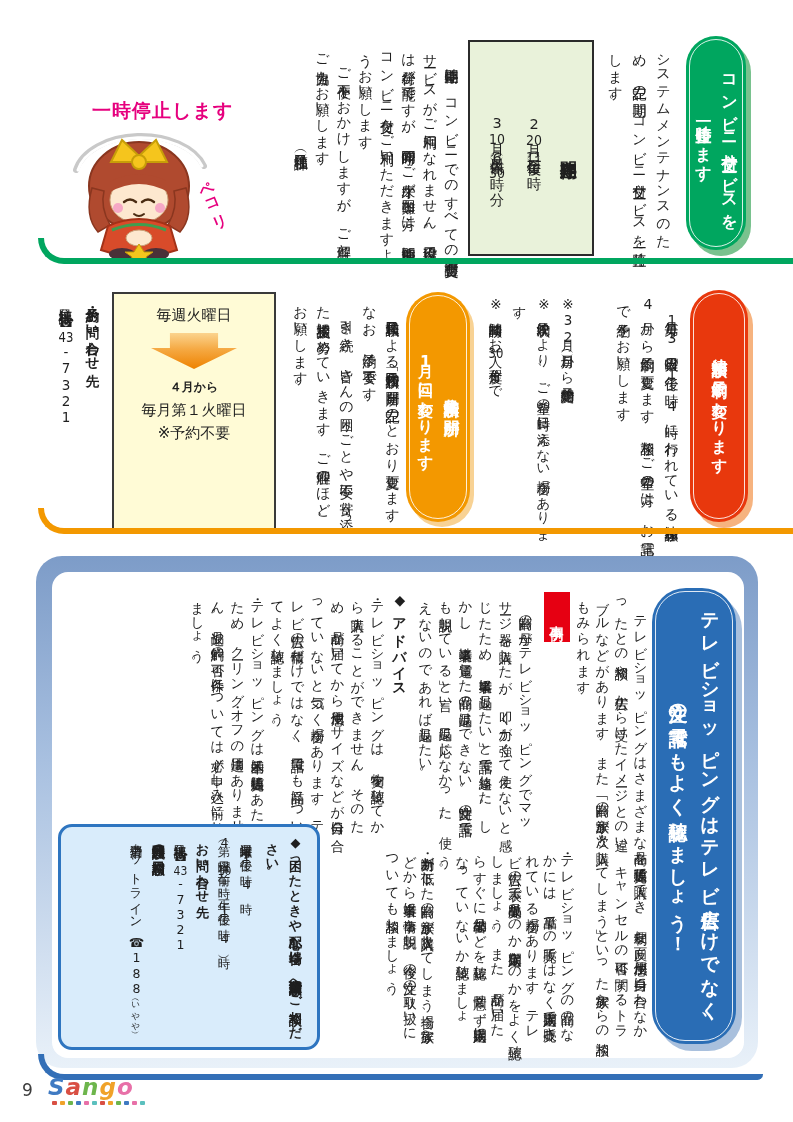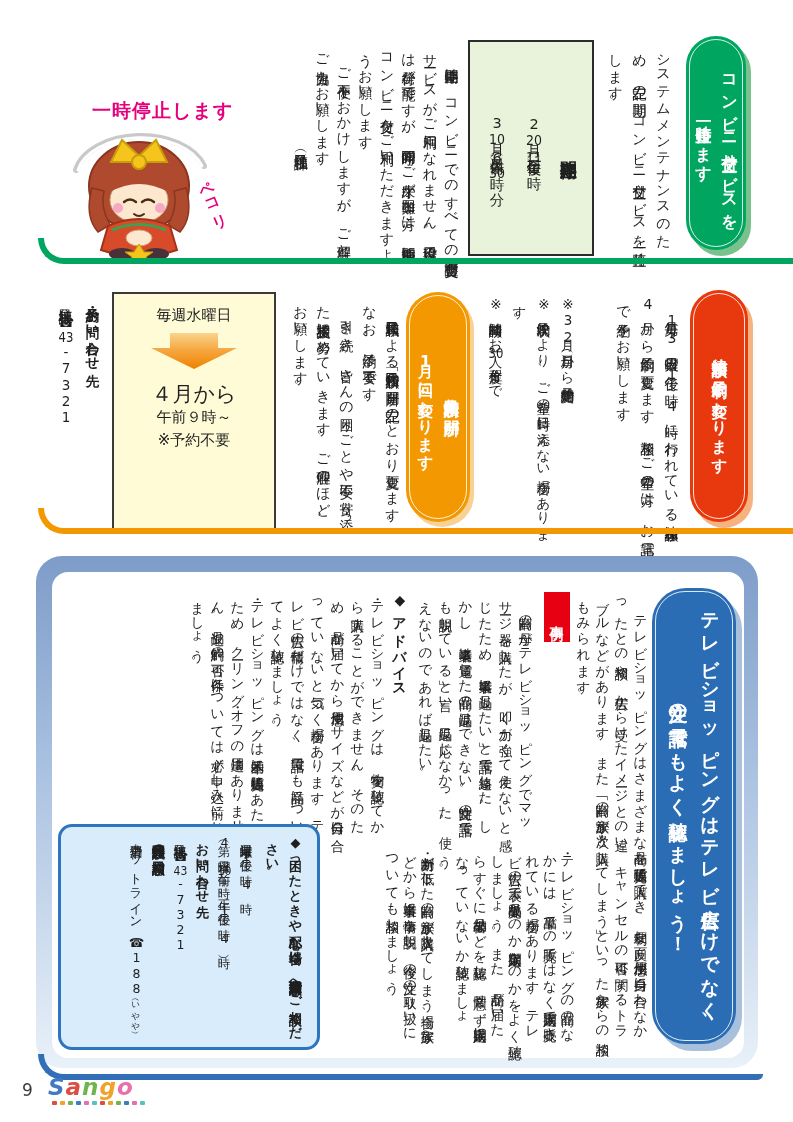--- a/index.html
+++ b/index.html
@@ -48,21 +48,21 @@
   .mascot-svg { position:absolute; left:6px; top:34px; }
 
   
   .s2-intro { left:586px; top:296px; width:98px; height:238px; font-size:14px; line-height:24px; letter-spacing:0.6px; }
   .s2-notes { left:480px; top:296px; width:100px; height:238px; font-size:13.5px; line-height:24px; letter-spacing:0.3px; }
   .s2-body  { left:286px; top:296px; width:118px; height:238px; font-size:14px; line-height:23px; letter-spacing:0.4px; }
   .s2-body p + p { margin-left:1px; }
 
   .sched-box { position:absolute; left:112px; top:292px; width:164px; height:240px; background:#fffbd6; border:2px solid #3a3a3a; text-align:center; padding-top:10px; }
   .sched-box .sline { font-size:15px; line-height:23px; }
-  .sched-box .stitle { font-size:21px; font-weight:normal; line-height:24px; margin-top:13px; }
+  .sched-box .stitle { font-size:12px; font-weight:bold; line-height:24px; margin-top:6px; }
   .sched-arrow { width:86px; height:36px; margin:6px auto 2px auto;
       background:linear-gradient(180deg,#fbd38e 0%,#f5a943 45%,#ee8200 100%);
       clip-path:polygon(22% 0, 78% 0, 78% 42%, 100% 42%, 50% 100%, 0 42%, 22% 42%); }
   .s2-contact { left:50px; top:298px; width:56px; height:238px; font-size:13.5px; line-height:27px; letter-spacing:0.4px; }
 
   
   .s3-outer { position:absolute; left:36px; top:556px; width:722px; height:512px; border-radius:26px;
       background:linear-gradient(180deg,#7d9cc8 0%,#a8c0e0 40%,#e9f1f9 100%); }
   .s3-panel { position:absolute; left:52px; top:572px; width:692px; height:486px; background:#ffffff; border-radius:16px; }
 
@@ -185,24 +185,24 @@
       <div>月1回に変わります</div>
     </div>
   </div>
 
   <div class="vcol vt s2-body">
     <p>　住民相談員による「住民相談所」の開所日を左記のとおり変更します。なお、予約は不要です。</p>
     <p>　引き続き、皆さんの困りごとや不安に寄り添った相談支援に努めていきます。ご理解のほど、お願いします。</p>
   </div>
 
   <div class="sched-box">
-    <div class="sline">毎週水曜日</div>
+    <div class="sline">毎週火曜日</div>
     <div class="sched-arrow"></div>
     <div class="stitle">４月から</div>
-    <div class="sline">午前９時～</div>
+    <div class="sline">毎月第１火曜日</div>
     <div class="sline">※予約不要</div>
   </div>
 
   <div class="vcol vt s2-contact">
     <p class="bold">予約・お問い合わせ先</p>
     <p>住民福祉課　☎<span class="tcy">43</span>-7321</p>
   </div>
 
   <div class="divider divider-orange"></div>
 

